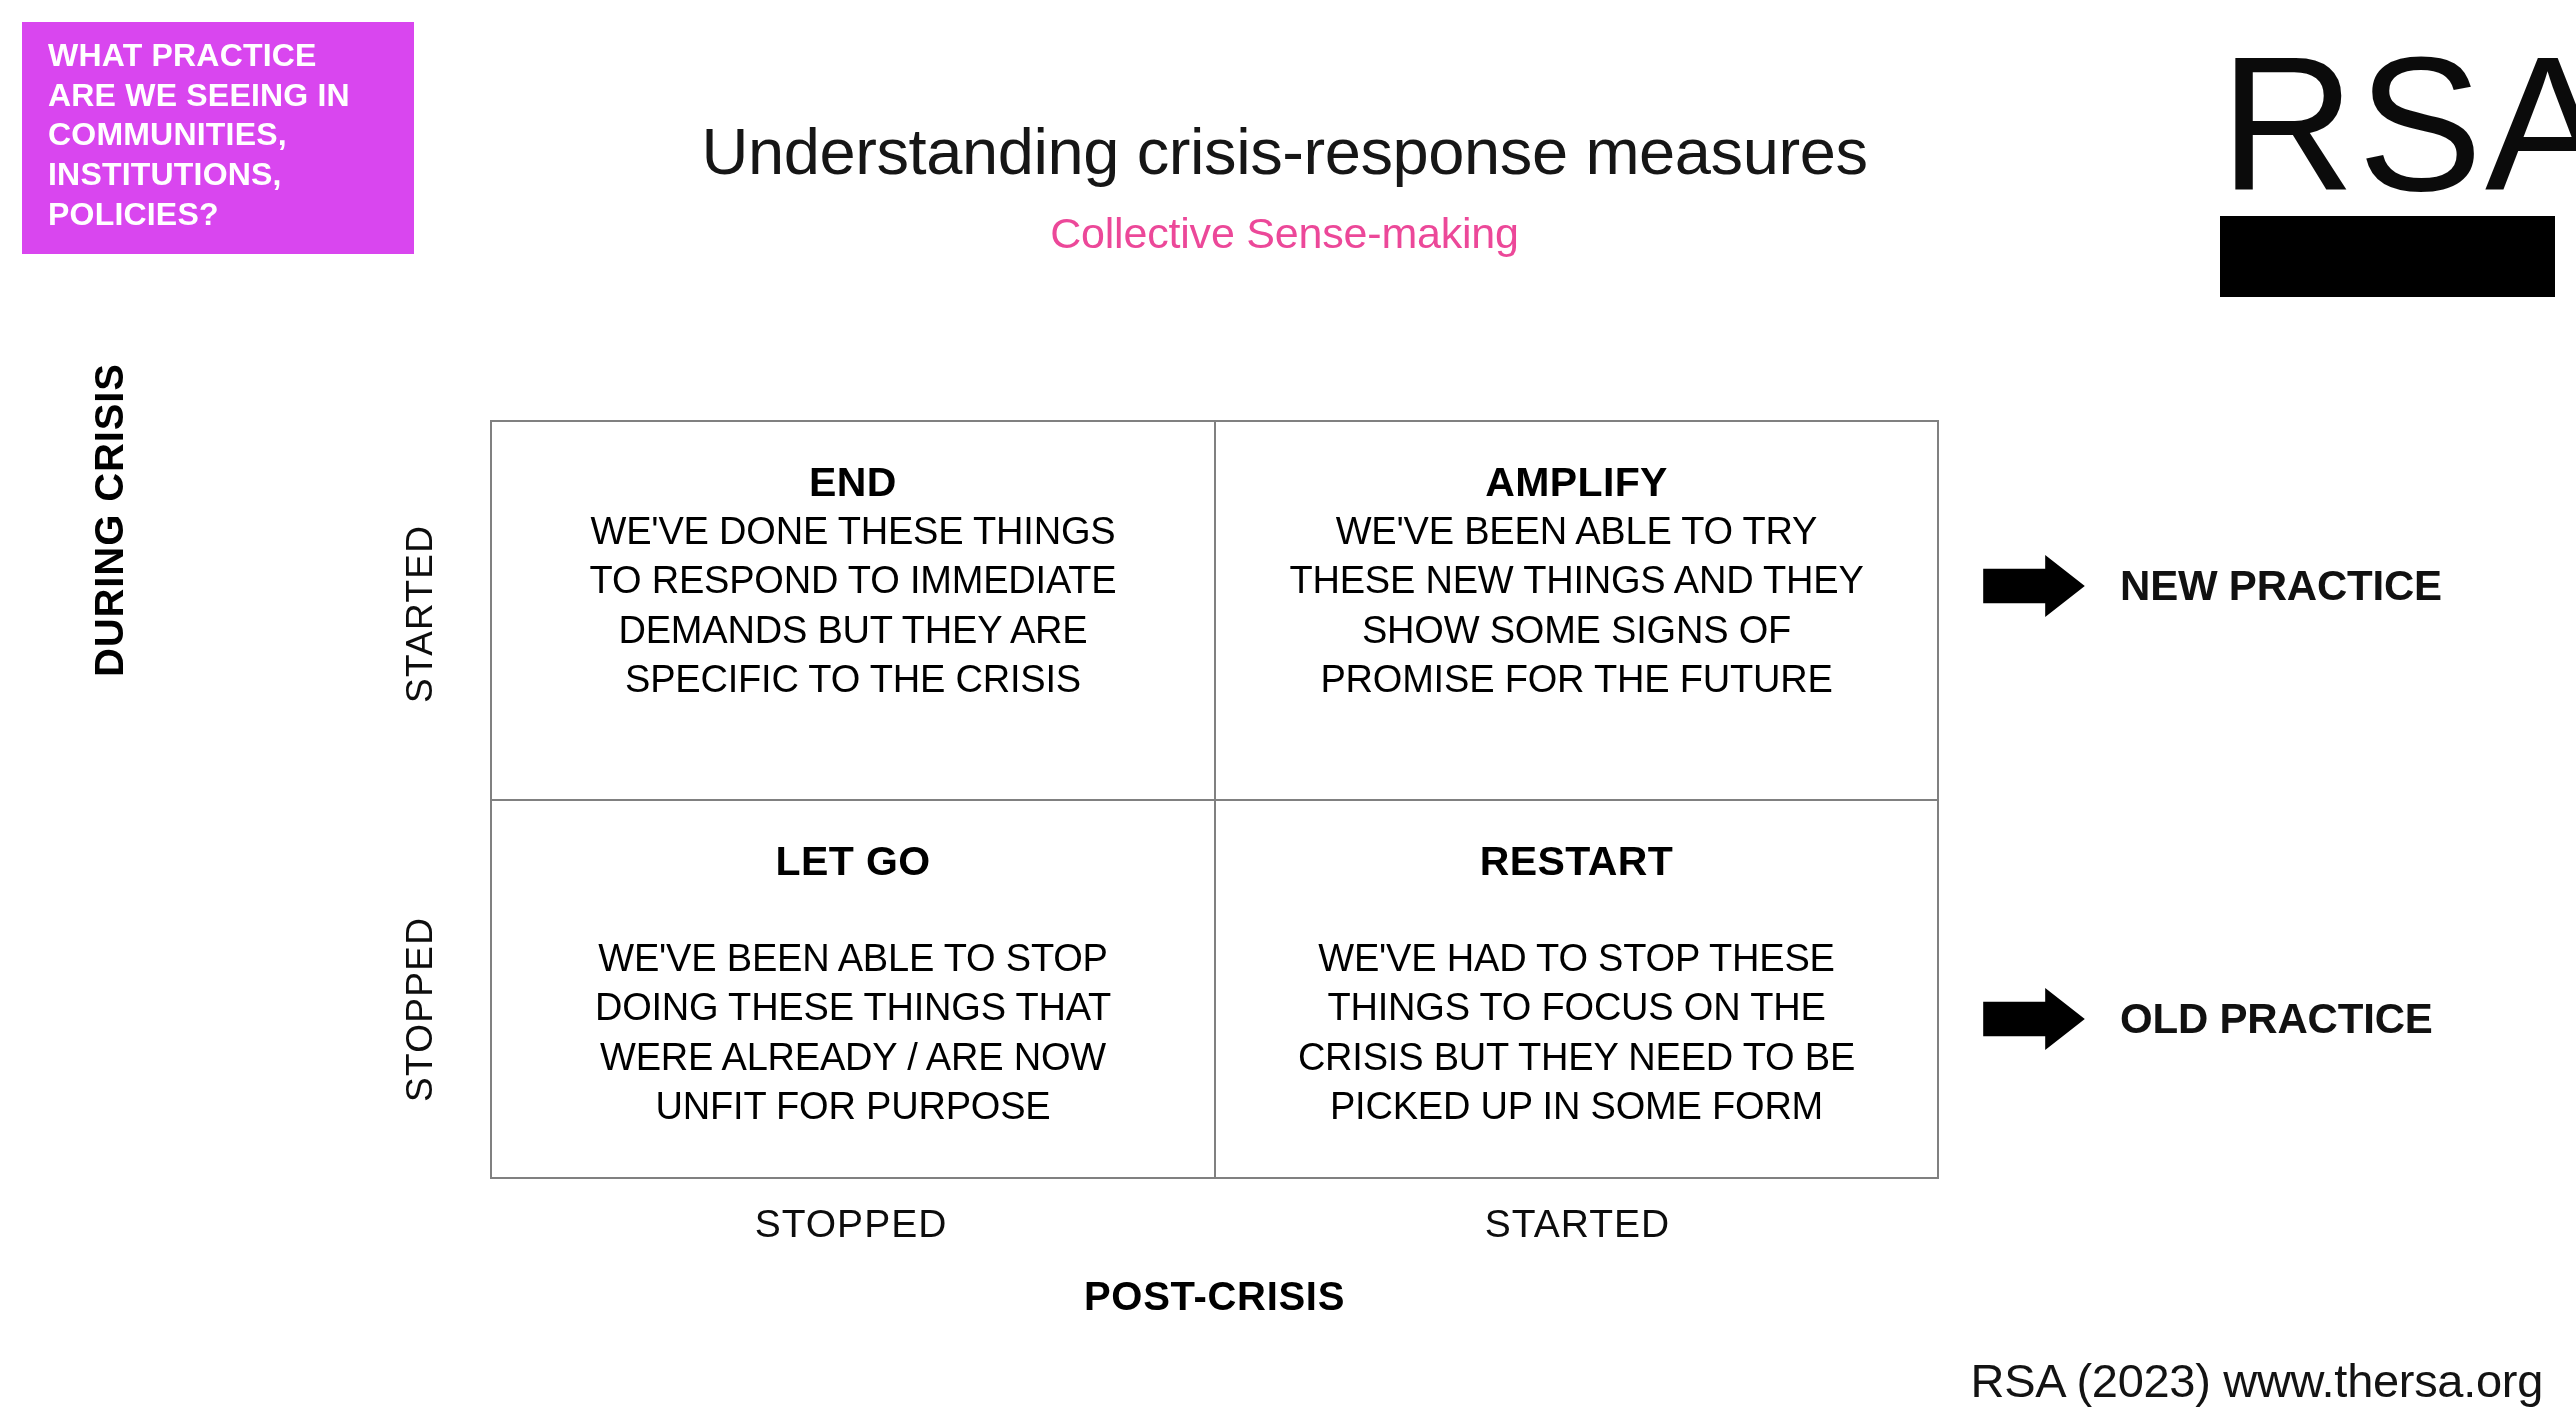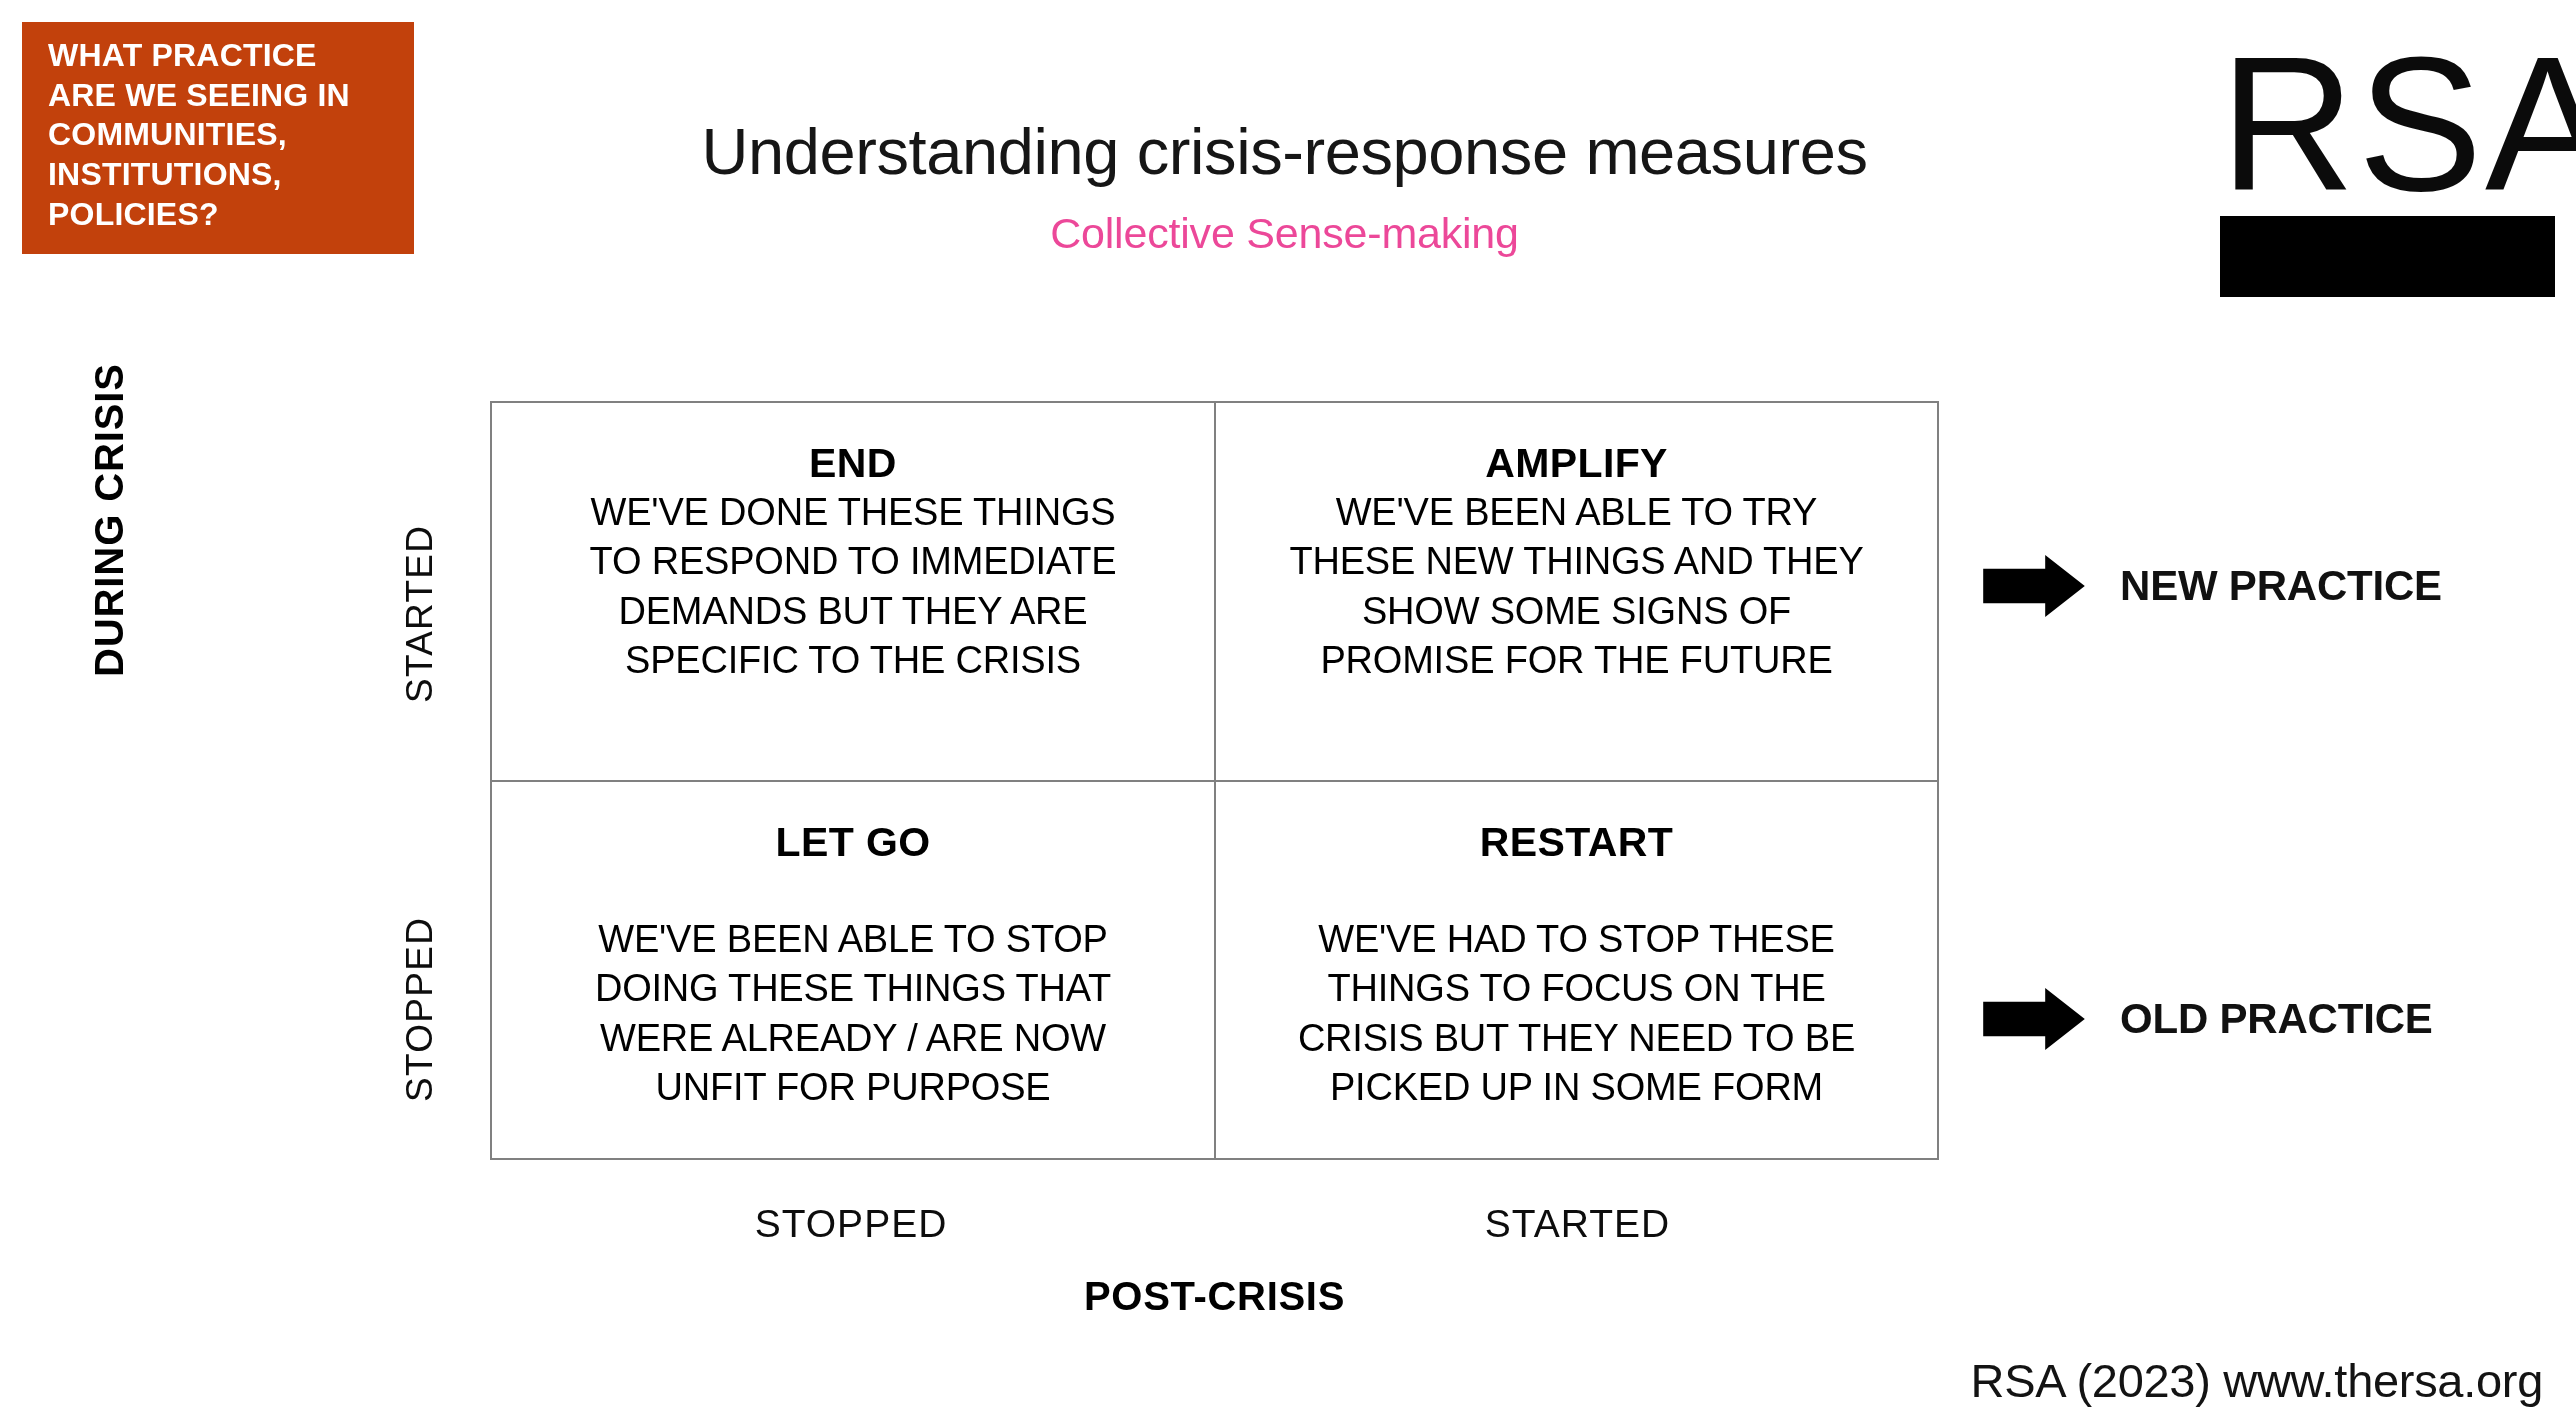--- a/index.html
+++ b/index.html
@@ -20,21 +20,21 @@
     overflow: hidden;
   }
 
   
   .question-banner {
     position: absolute;
     left: 22px;
     top: 22px;
     width: 392px;
     height: 232px;
-    background: #c2410c;
+    background: #d946ef;
     box-sizing: border-box;
     padding: 14px 15.6px 8.7px 26px;
   }
   .question-banner-text {
     color: #ffffff;
     font-size: 32px;
     line-height: 1.24;
     font-weight: 600;
     letter-spacing: 0.2px;
     white-space: pre-line;
@@ -92,21 +92,21 @@
     top: 180px;
     width: 335px;
     height: 81px;
     background: #000000;
   }
 
   
   .matrix {
     position: absolute;
     left: 490px;
-    top: 401px;
+    top: 420px;
     width: 1449px;
     height: 759px;
     border: 2.6px solid #808080;
     box-sizing: border-box;
     display: grid;
     grid-template-columns: 722px 1fr;
     grid-template-rows: 377px 1fr;
   }
   .quadrant {
     box-sizing: border-box;

